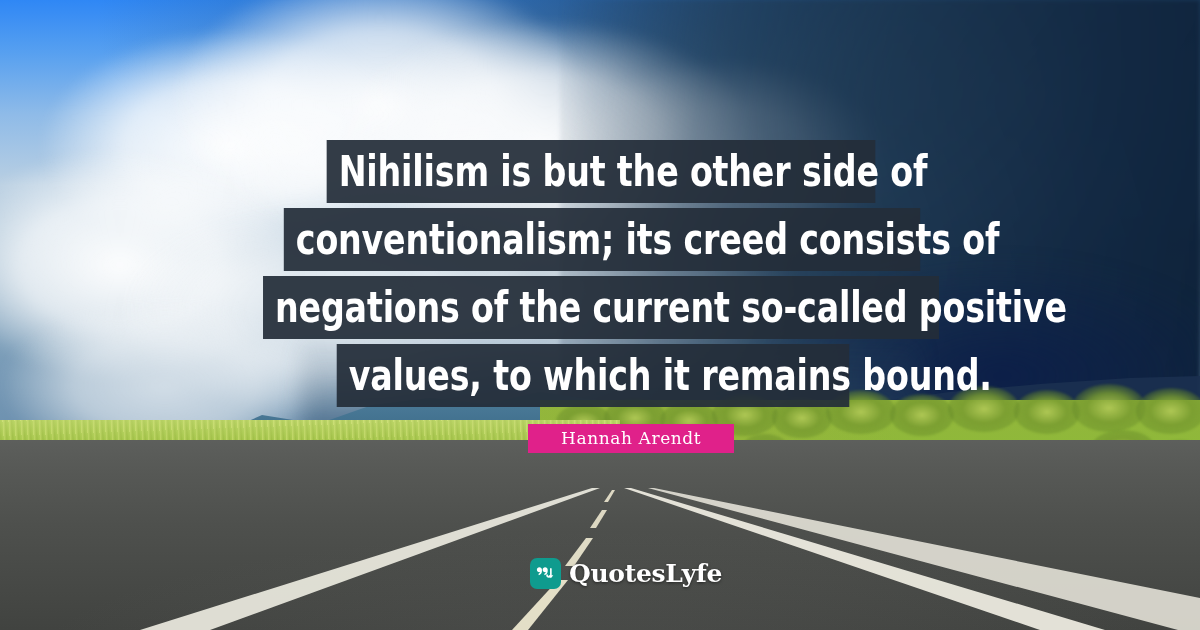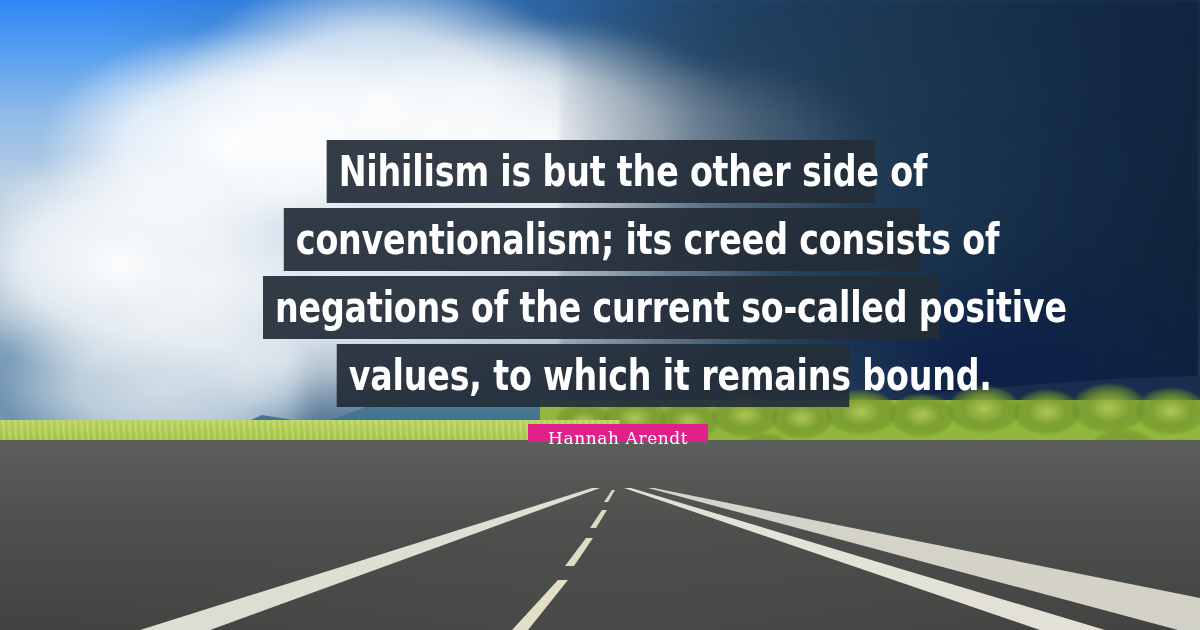--- a/index.html
+++ b/index.html
@@ -149,22 +149,22 @@
     letter-spacing:-.2px;
     padding:0 14px;
     text-align:center;
     transform:scaleX(.86);
   }
 
   
   .author {
     position:absolute;
     left:528px; top:424px;
-    height:18px; line-height:29px;
-    padding:0 20px;
+    height:29px; line-height:29px;
+    padding:0 33px;
     background:#e0218a;
     color:#ffffff;
     font-family:"DejaVu Serif", serif;
     font-size:17px;
     letter-spacing:.6px;
     white-space:nowrap;
   }
 
   
   .logo {
@@ -296,14 +296,25 @@
 
   <div class="quote">
     <div class="qline" style="left:282px; top:140px; width:638px;">Nihilism is but the other side of</div>
     <div class="qline" style="left:232px; top:208px; width:740px;">conventionalism; its creed consists of</div>
     <div class="qline" style="left:208px; top:276px; width:786px;">negations of the current so-called positive</div>
     <div class="qline" style="left:295px; top:344px; width:596px;">values, to which it remains bound.</div>
   </div>
 
   <div class="author">Hannah Arendt</div>
 
+  <div class="logo">
+    <span class="logo-mark">
+      <svg width="23" height="23" viewBox="0 0 24 24" aria-hidden="true">
+        <path d="M5.6 5.4c-1.5 0-2.6 1.1-2.6 2.6S4.1 10.6 5.6 10.6c.3 0 .6 0 .8-.1-.2.9-.9 1.6-1.8 1.9l.5 1.3c1.9-.5 3.2-2.2 3.2-4.3V8c0-1.5-1.2-2.6-2.7-2.6z" fill="#ffffff"></path>
+        <path d="M11.6 5.4C10.1 5.4 9 6.5 9 8s1.1 2.6 2.6 2.6c.3 0 .6 0 .8-.1-.2.9-.9 1.6-1.8 1.9l.5 1.3c1.9-.5 3.2-2.2 3.2-4.3V8c0-1.5-1.2-2.6-2.7-2.6z" fill="#ffffff"></path>
+        <path d="M17.6 7.2v6.4c0 1.1-.9 2-2 2s-2-.9-2-2" fill="none" stroke="#ffffff" stroke-width="1.7" stroke-linecap="round"></path>
+        <path d="M15.1 13.9l2.5 3 2.5-3z" fill="#ffffff"></path>
+      </svg>
+    </span>
+    <span class="logo-text">QuotesLyfe</span>
+  </div>
 
 </div>
 
 </body></html>

